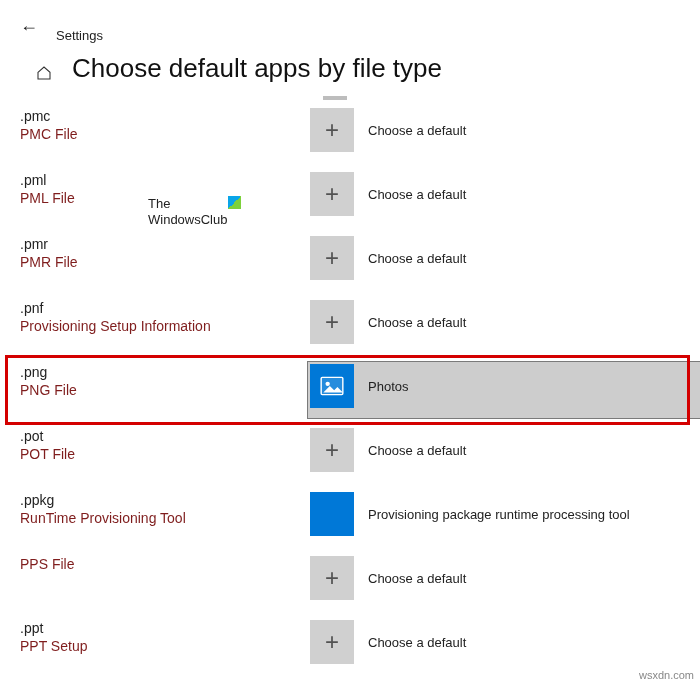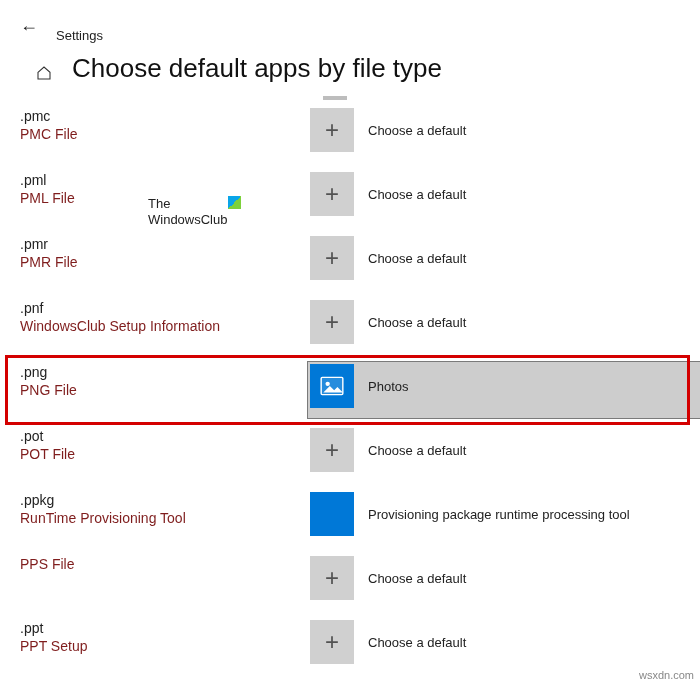--- a/index.html
+++ b/index.html
@@ -150,21 +150,21 @@
         <div class="ext-desc">PMR File</div>
       </div>
       <div class="app-col">
         <div class="tile plus">+</div>
         <div class="app-label">Choose a default</div>
       </div>
     </div>
     <div class="row">
       <div class="ext-col">
         <div class="ext">.pnf</div>
-        <div class="ext-desc">WindowsClub Setup Information</div>
+        <div class="ext-desc">Provisioning Setup Information</div>
       </div>
       <div class="app-col">
         <div class="tile plus">+</div>
         <div class="app-label">Choose a default</div>
       </div>
     </div>
     <div class="row">
       <div class="selected-strip"></div>
       <div class="ext-col">
         <div class="ext">.png</div>

